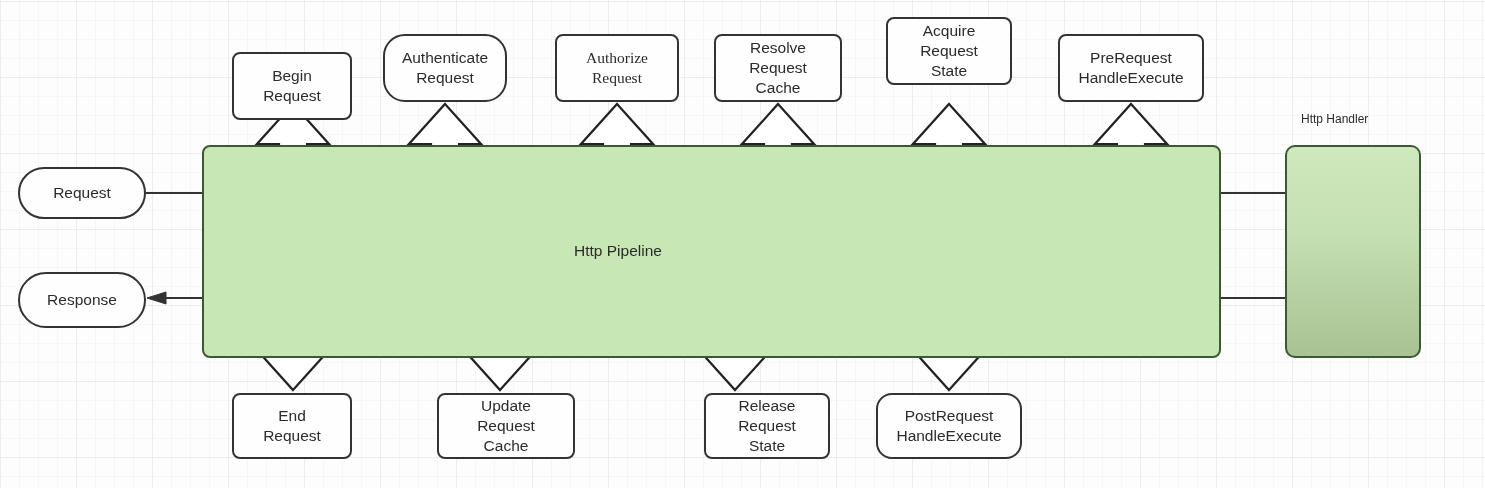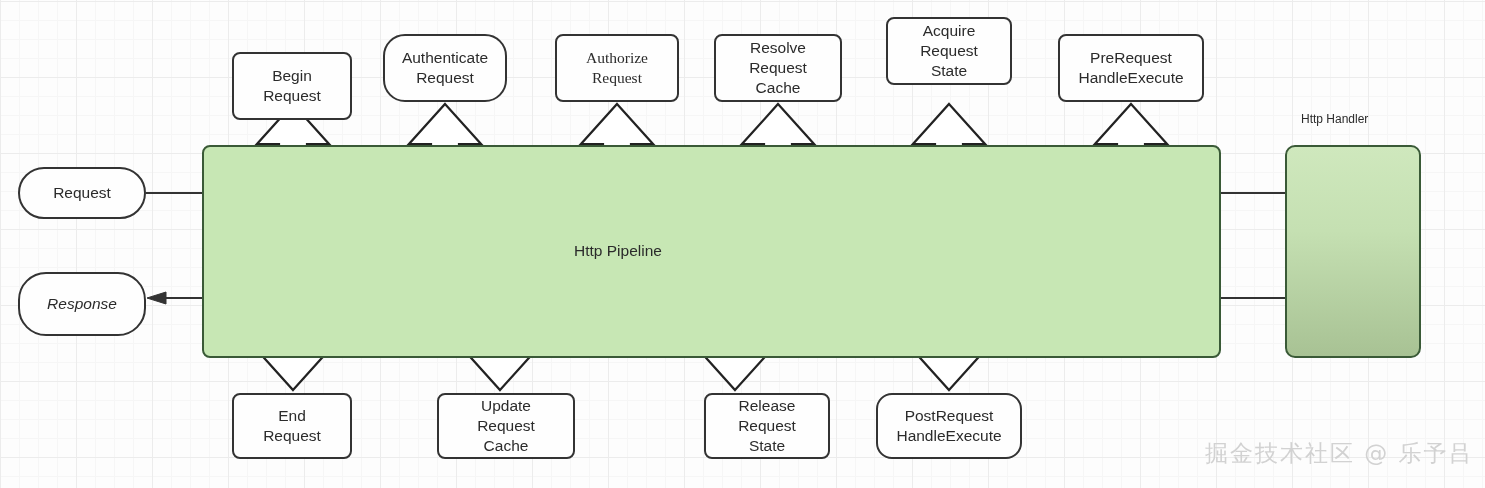--- a/index.html
+++ b/index.html
@@ -147,17 +147,16 @@
 Request</div>
       <div class="node-box" style="left: 437px; top: 393px; width: 138px; height: 66px;">Update
 Request
 Cache</div>
       <div class="node-box" style="left: 672px; top: 393px; width: 126px; height: 66px; margin-left: 32px;">Release
 Request
 State</div>
       <div class="node-box" style="left: 876px; top: 393px; width: 146px; height: 66px; border-radius: 16px;">PostRequest
 HandleExecute</div>
       <div class="pill-box" style="left: 18px; top: 167px; width: 128px; height: 52px;">Request</div>
-      <div class="pill-box" style="left: 18px; top: 272px; width: 128px; height: 64px; font-style: italic;">Response</div>
+      <div class="pill-box" style="left: 18px; top: 272px; width: 128px; height: 56px;">Response</div>
     </div>
 
-  <div class="watermark" id="watermark" style="left:1205px; top:438px;">掘金技术社区 @ 乐予吕</div>
 </div>
 
 </body></html>

